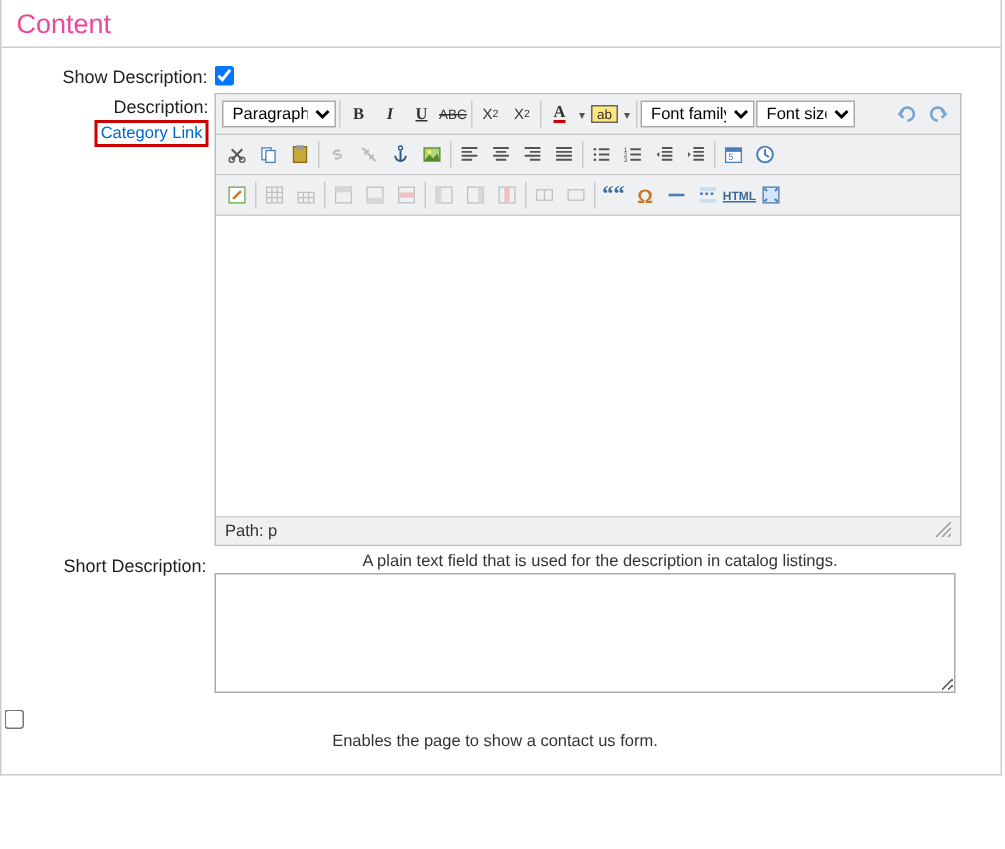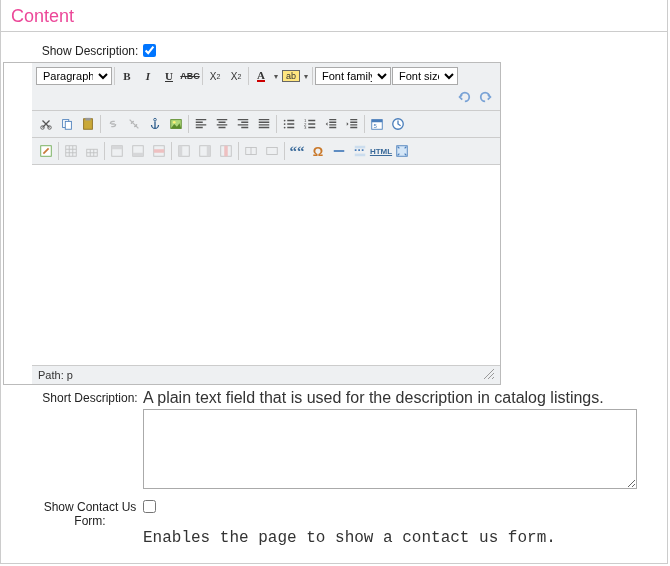--- a/index.html
+++ b/index.html
@@ -5,32 +5,32 @@
 * { box-sizing: border-box; margin: 0; padding: 0; }
 body { font-family: Arial, sans-serif; font-size: 12px; color: #333; background: #fff; width: 670px; height: 566px; overflow: hidden; }
 .panel { border: 1px solid #ccc; border-top: none; width: 668px; }
 .panel-header { font-size: 18px; font-weight: normal; color: #ec4899; padding: 6px 10px 4px; border-bottom: 1px solid #ccc; }
 .form-area { padding: 10px 10px 10px 0; }
 .form-row { display: flex; align-items: flex-start; margin-bottom: 4px; }
 .form-label { width: 140px; text-align: center; font-size: 12px; color: #222; padding-right: 2px; padding-top: 2px; flex-shrink: 0; padding-left: 40px; }
 .form-control { flex: 1; padding-left: 2px; }
 .checkbox { width: 13px; height: 13px; vertical-align: middle; margin-top: 2px; }
 .category-link-box { display: inline-block; border: 2px solid #c00; padding: 1px 2px; font-size: 11px; color: #0066cc; margin-top: 2px; }
-.editor-wrap { border: 1px solid #bbb; background: #fff; width: 498px; padding-left: 28px; }
+.editor-wrap { border: 1px solid #bbb; background: #fff; width: 498px; }
 .toolbar-bg { background: #eef0f2; border-bottom: 1px solid #ccc; padding: 3px 4px; display: flex; flex-wrap: wrap; align-items: center; gap: 1px; }
 .tb-select { font-size: 11px; height: 18px; border: 1px solid #aaa; background: #fff; padding: 0 2px; }
 .tb-btn { width: 20px; height: 20px; display: inline-flex; align-items: center; justify-content: center; font-size: 11px; cursor: pointer; color: #333; }
 .tb-btn svg { width: 14px; height: 14px; }
 .tb-sep { width: 1px; height: 18px; background: #ccc; margin: 0 1px; }
 .undo-redo { margin-left: auto; display: flex; gap: 2px; }
 .toolbar-row2, .toolbar-row3 { background: #eef0f2; border-bottom: 1px solid #ccc; padding: 3px 4px; display: flex; align-items: center; gap: 1px; flex-wrap: nowrap; }
 .editor-body { min-height: 200px; background: #fff; padding: 4px; }
 .path-bar { background: #eef0f2; border-top: 1px solid #ccc; padding: 3px 6px; font-size: 11px; color: #333; display: flex; justify-content: space-between; align-items: flex-start; }
 .resize-handle { width: 10px; height: 10px; cursor: se-resize; }
-.help-text { font-size: 16px; color: #333; margin-bottom: 2px; }
+.help-text { font-size: 11px; color: #333; margin-bottom: 2px; text-align: center; }
 .textarea { width: 494px; height: 80px; border: 1px solid #aaa; font-family: Arial; font-size: 12px; padding: 2px; resize: both; }
 .font-color-ico { border-bottom: 2px solid #c00; display: inline-block; line-height: 10px; font-weight: bold; font-family: serif; }
 .bg-color-ico { border: 1px solid #666; background: #ffe680; padding: 0 3px; font-size: 9px; line-height: 10px; display: inline-block; }
 .disabled { opacity: 0.45; }
 .arrow-down { font-size: 8px; color: #555; padding: 0 2px; }
 </style>
 </head>
 <body>
 
 <div class="panel">
@@ -38,30 +38,34 @@
   <div class="form-area">
 
     <div class="form-row">
       <div class="form-label">Show Description:</div>
       <div class="form-control">
         <input type="checkbox" class="checkbox" checked="" style="">
       </div>
     </div>
 
     <div class="form-row">
+      <div class="form-label" style="display:flex;flex-direction:column;align-items:flex-end;">
+        <span>Description:</span>
+        <span class="category-link-box">Category Link</span>
+      </div>
       <div class="form-control">
         <div class="editor-wrap">
 
           <div class="toolbar-bg">
             <select class="tb-select" style="width:76px"><option>Paragraph</option></select>
             <span class="tb-sep"></span>
             <span class="tb-btn" style="font-weight:bold;font-family:serif;">B</span>
             <span class="tb-btn" style="font-style:italic;font-weight:bold;font-family:serif;">I</span>
             <span class="tb-btn" style="text-decoration:underline;font-weight:bold;font-family:serif;">U</span>
-            <span class="tb-btn" style="text-decoration:line-through;font-size:9px;font-weight:bold;">ABC</span>
+            <span class="tb-btn" style="text-decoration:line-through;font-size:9px;font-weight:normal;">ABC</span>
             <span class="tb-sep"></span>
             <span class="tb-btn" style="font-size:10px;">X<sub style="font-size:7px;">2</sub></span>
             <span class="tb-btn" style="font-size:10px;">X<sup style="font-size:7px;">2</sup></span>
             <span class="tb-sep"></span>
             <span class="tb-btn">
                 <span class="font-color-ico">A</span>
               </span>
             <span class="arrow-down">▾</span>
             <span class="tb-btn">
                 <span class="bg-color-ico">ab</span>
@@ -302,21 +306,20 @@
 
     <div class="form-row" style="">
       <div class="form-label">Short Description:</div>
       <div class="form-control">
         <div class="help-text">A plain text field that is used for the description in catalog listings.</div>
         <textarea class="textarea" style=""></textarea>
       </div>
     </div>
 
     <div class="form-row" style="margin-top:6px;">
-      <div class="form-label">Show Contact Us Form:</div>
       <div class="form-control">
         <input type="checkbox" class="checkbox" style=""><br>
-        <div class="help-text" style="margin-top:16px;font-family:Liberation Mono, monospace;">Enables the page to show a contact us form.</div>
+        <div class="help-text" style="margin-top:2px;">Enables the page to show a contact us form.</div>
       </div>
     </div>
 
   </div>
 </div>
 
 </body></html>

